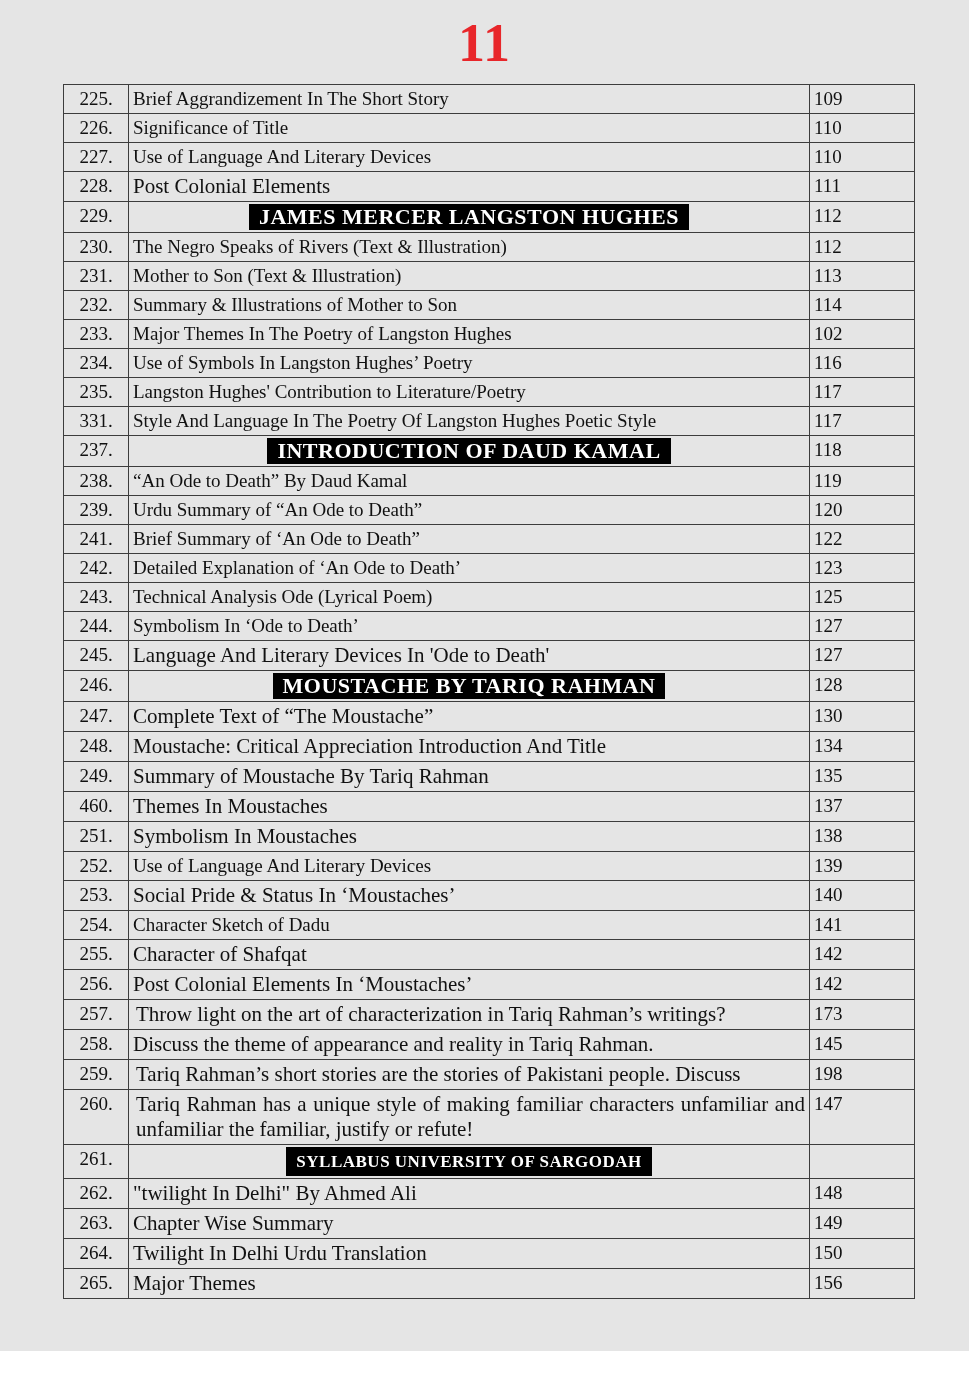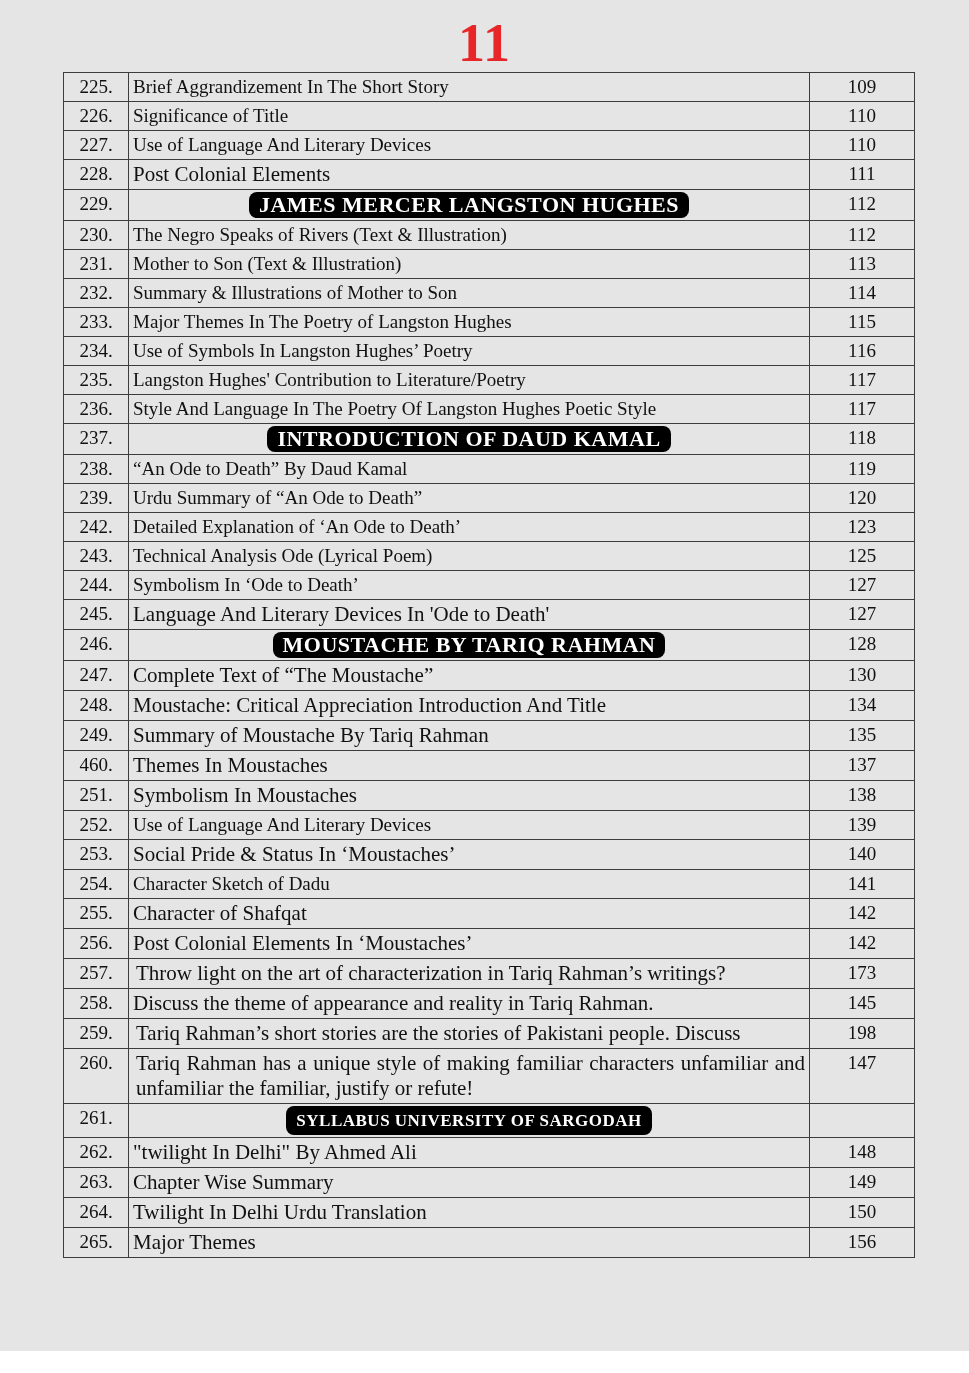--- a/index.html
+++ b/index.html
@@ -22,20 +22,21 @@
     font-weight: bold;
     line-height: 58px;
     margin-top: 14px;
     letter-spacing: 1px;
   }
   table.toc {
     border-collapse: collapse;
     table-layout: fixed;
     width: 842px;
     margin-left: 63px;
+    margin-top: 12px;
   }
   table.toc td {
     border: 1.5px solid #3d3d3d;
     vertical-align: top;
     font-size: 19px;
     line-height: 24px;
     padding: 2px 4px;
     color: #111;
     overflow: hidden;
   }
@@ -45,21 +46,20 @@
     white-space: nowrap;
   }
   td.col-title {
     width: 672px;
     text-align: left;
     padding-left: 10px;
     padding-right: 8px;
   }
   td.col-page {
     width: 96px;
-    text-align: center;
   }
   tr.large td.col-title {
     font-size: 21px;
     line-height: 25px;
   }
   tr.justify td.col-title {
     text-align: justify;
     padding-left: 7px;
   }
   tr.header-row td.col-title {
@@ -70,21 +70,20 @@
   .highlight {
     display: inline-block;
     background: #000000;
     color: #ffffff;
     font-weight: bold;
     font-size: 22px;
     line-height: 26px;
     padding: 0 10px;
     letter-spacing: 0.5px;
     white-space: nowrap;
-    border-radius: 8px;
   }
   tr.large .highlight {
     font-size: 17px;
     line-height: 29px;
   }
 </style>
 </head>
 <body>
 
 <div class="page">
@@ -128,51 +127,56 @@
           <td class="col-page">113</td>
         </tr>
         <tr>
           <td class="col-no">232.</td>
           <td class="col-title">Summary &amp; Illustrations of Mother to Son</td>
           <td class="col-page">114</td>
         </tr>
         <tr>
           <td class="col-no">233.</td>
           <td class="col-title">Major Themes In The Poetry of Langston Hughes</td>
-          <td class="col-page">115</td>
+          <td class="col-page">102</td>
         </tr>
         <tr>
           <td class="col-no">234.</td>
           <td class="col-title">Use of Symbols In Langston Hughes’ Poetry</td>
           <td class="col-page">116</td>
         </tr>
         <tr>
           <td class="col-no">235.</td>
           <td class="col-title">Langston Hughes' Contribution to Literature/Poetry</td>
           <td class="col-page">117</td>
         </tr>
         <tr>
-          <td class="col-no">236.</td>
+          <td class="col-no">331.</td>
           <td class="col-title">Style And Language In The Poetry Of Langston Hughes Poetic Style</td>
           <td class="col-page">117</td>
         </tr>
         <tr class="header-row">
           <td class="col-no">237.</td>
           <td class="col-title"><span class="highlight">INTRODUCTION OF DAUD KAMAL</span></td>
           <td class="col-page">118</td>
         </tr>
         <tr>
           <td class="col-no">238.</td>
           <td class="col-title">“An Ode to Death” By Daud Kamal</td>
           <td class="col-page">119</td>
         </tr>
         <tr>
           <td class="col-no">239.</td>
           <td class="col-title">Urdu Summary of “An Ode to Death”</td>
           <td class="col-page">120</td>
+        </tr>
+        <tr>
+          <td class="col-no">241.</td>
+          <td class="col-title">Brief Summary of ‘An Ode to Death”</td>
+          <td class="col-page">122</td>
         </tr>
         <tr>
           <td class="col-no">242.</td>
           <td class="col-title">Detailed Explanation of ‘An Ode to Death’</td>
           <td class="col-page">123</td>
         </tr>
         <tr>
           <td class="col-no">243.</td>
           <td class="col-title">Technical Analysis Ode (Lyrical Poem)</td>
           <td class="col-page">125</td>

